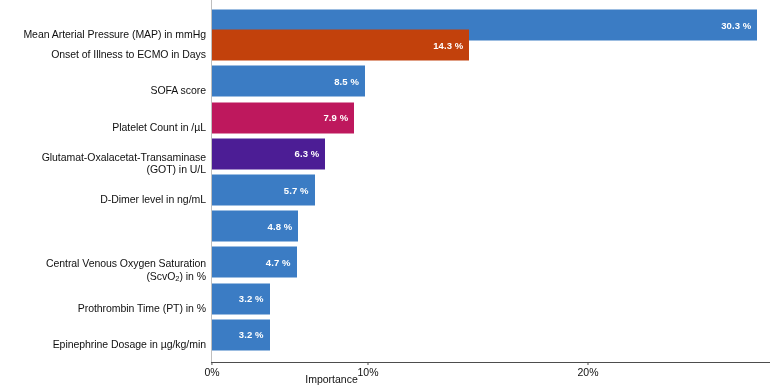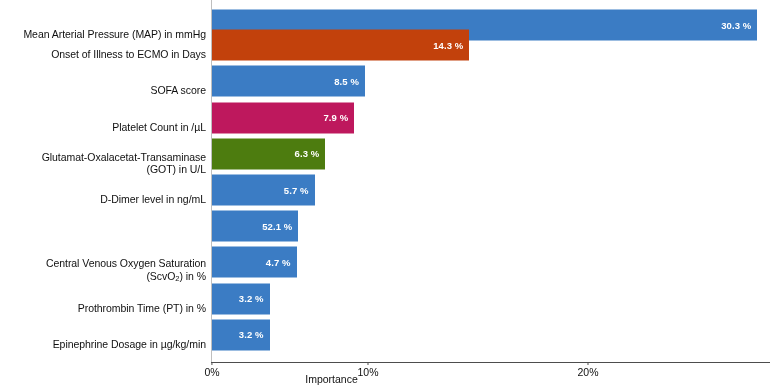--- a/index.html
+++ b/index.html
@@ -159,37 +159,37 @@
         <div class="cat-label">Platelet Count in /µL</div>
         <div class="bar-wrap">
           <div class="bar" style="width: 142.2px; background: #be185d;">
             <span class="bar-value" style="color: rgb(255, 255, 255);">7.9 %</span>
           </div>
         </div>
       </div>
       <div class="row" style="top: 144.8px; height: 36.2px;">
         <div class="cat-label">Glutamat-Oxalacetat-Transaminase<br>(GOT) in U/L</div>
         <div class="bar-wrap">
-          <div class="bar" style="width: 113.4px; background: #4d7c0f;">
+          <div class="bar" style="width: 113.4px; background: #4c1d95;">
             <span class="bar-value" style="color: rgb(255, 255, 255);">6.3 %</span>
           </div>
         </div>
       </div>
       <div class="row" style="top: 181px; height: 36.2px;">
         <div class="cat-label">D-Dimer level in ng/mL</div>
         <div class="bar-wrap">
           <div class="bar" style="width: 102.6px; background: rgb(59, 124, 196);">
             <span class="bar-value" style="color: rgb(255, 255, 255);">5.7 %</span>
           </div>
         </div>
       </div>
       <div class="row" style="top: 217.2px; height: 36.2px;">
         <div class="bar-wrap">
           <div class="bar" style="width: 86.4px; background: rgb(59, 124, 196);">
-            <span class="bar-value" style="color: rgb(255, 255, 255);">52.1 %</span>
+            <span class="bar-value" style="color: rgb(255, 255, 255);">4.8 %</span>
           </div>
         </div>
       </div>
       <div class="row" style="top: 253.4px; height: 36.2px;">
         <div class="cat-label">Central Venous Oxygen Saturation<br>(ScvO<sub>2</sub>) in %</div>
         <div class="bar-wrap">
           <div class="bar" style="width: 84.6px; background: rgb(59, 124, 196); padding-left: 32px;">
             <span class="bar-value" style="color: rgb(255, 255, 255);">4.7 %</span>
           </div>
         </div>

